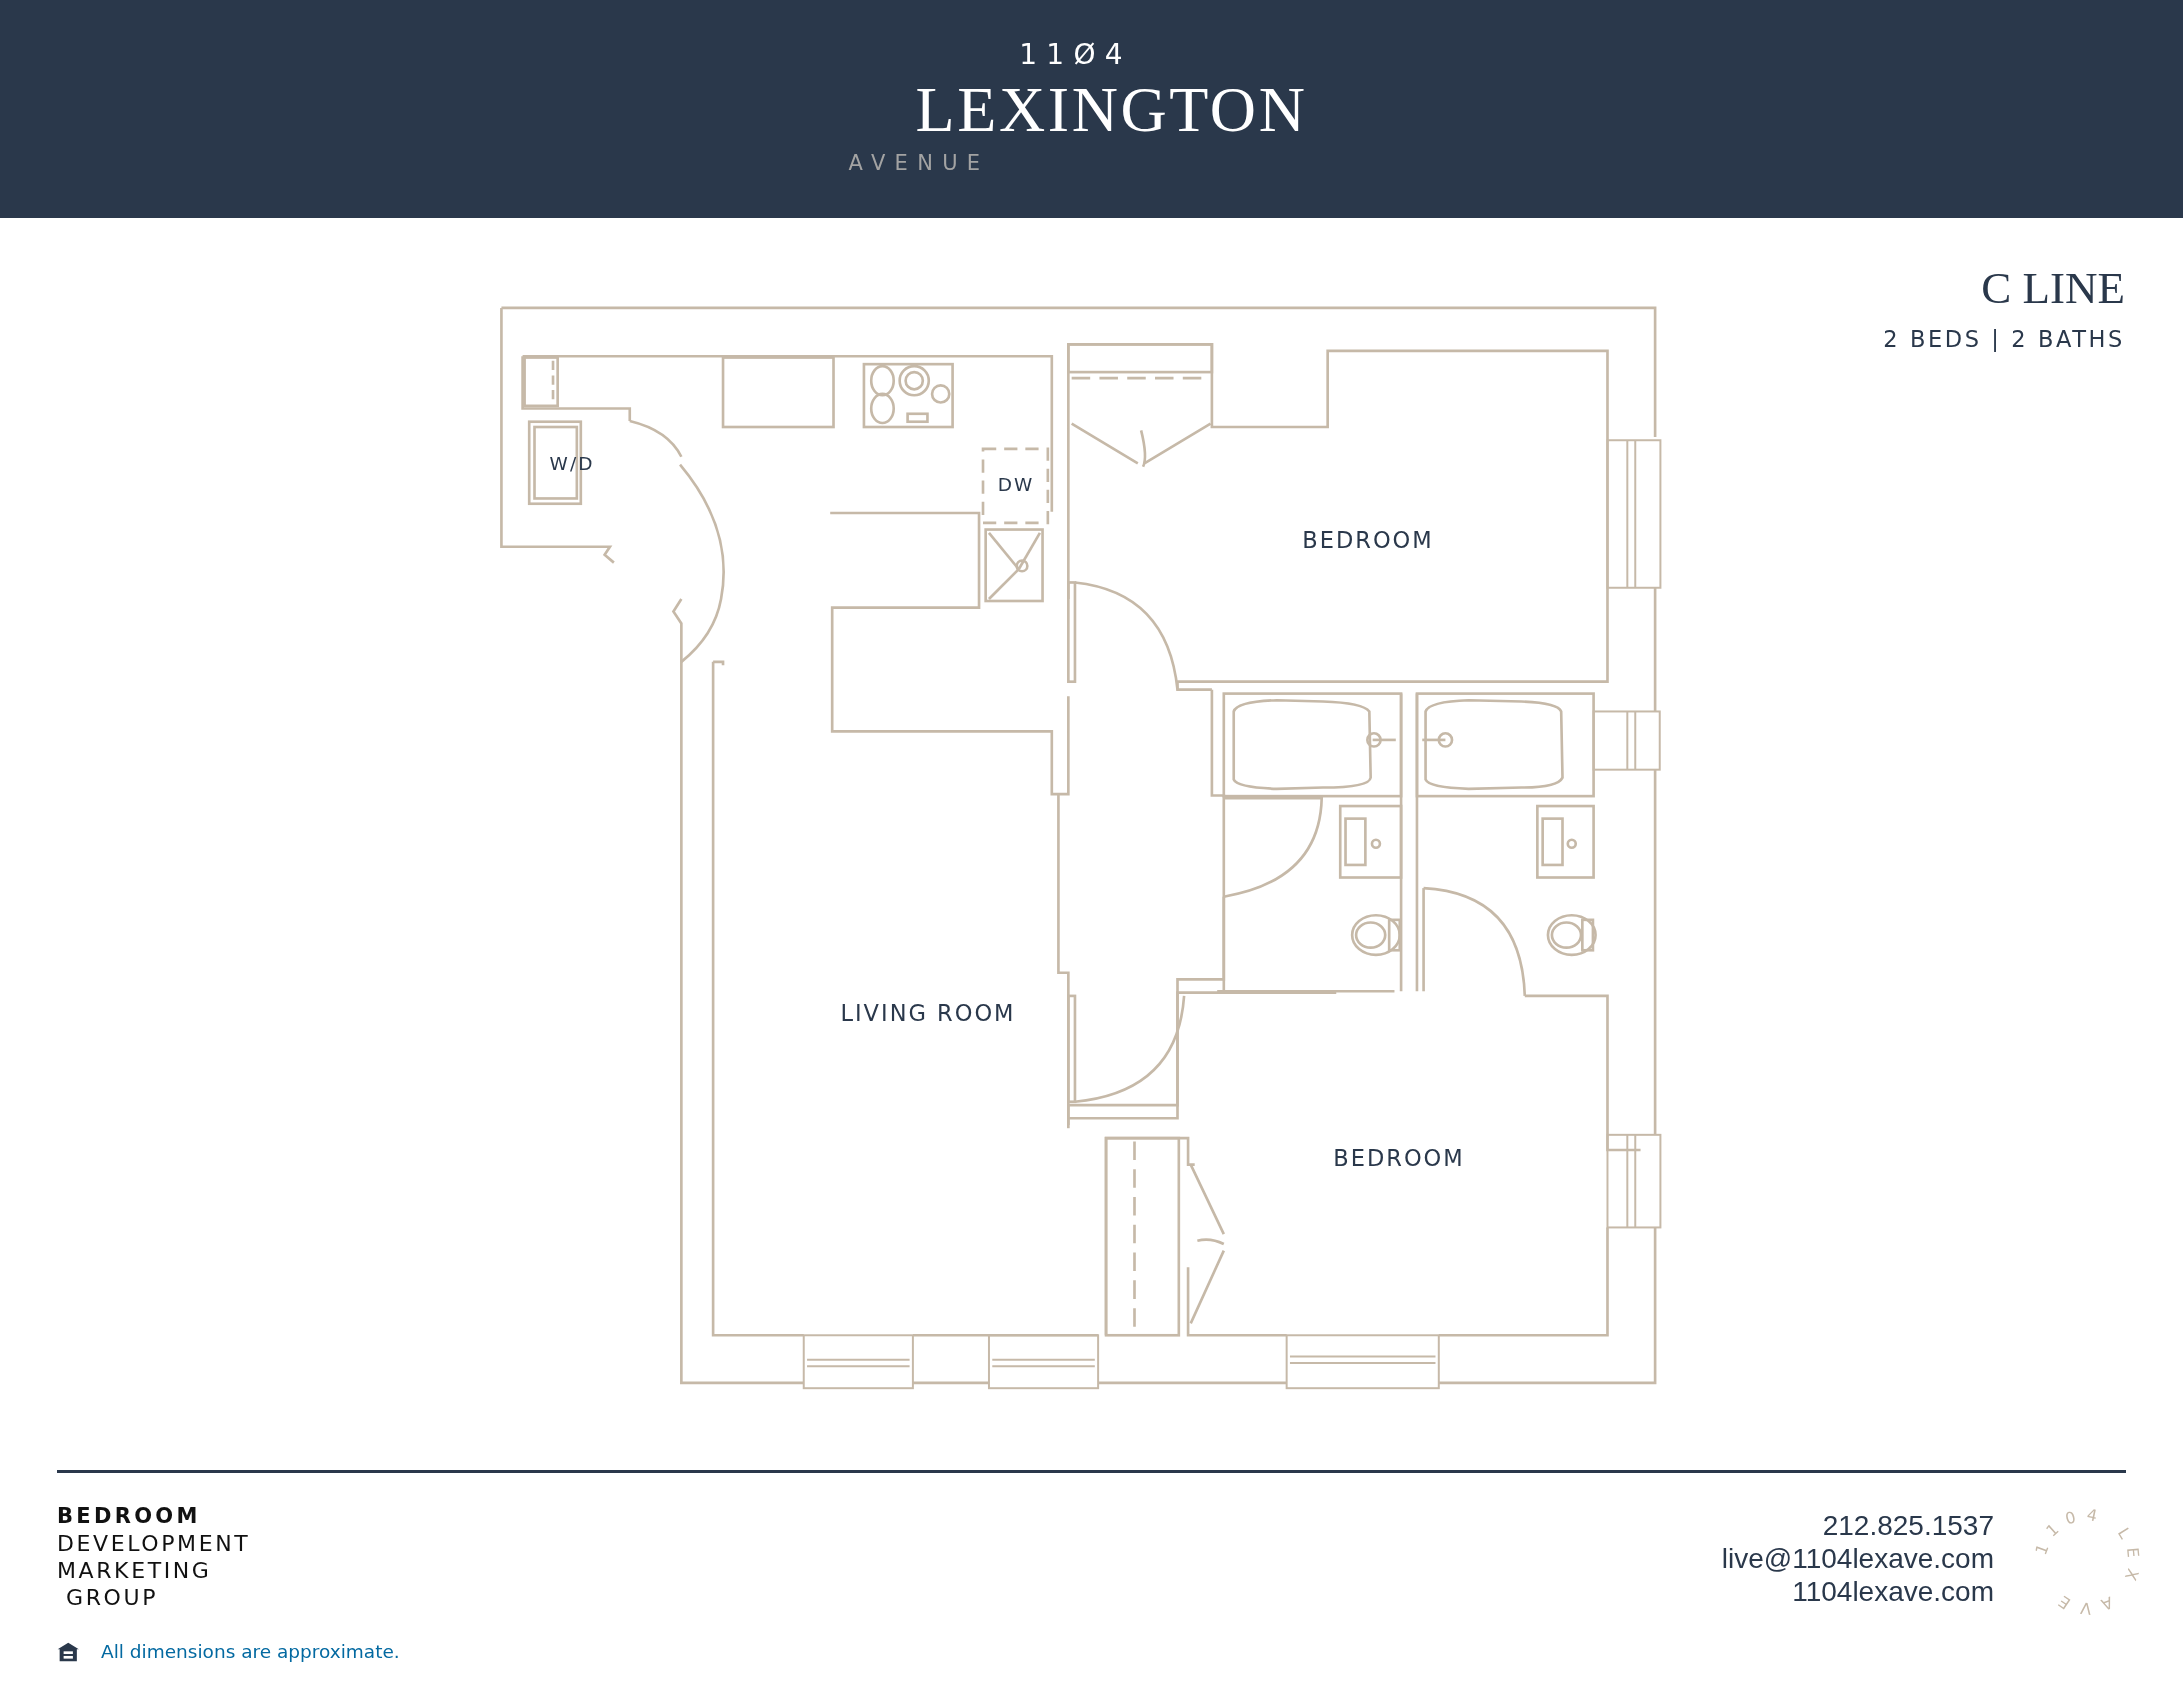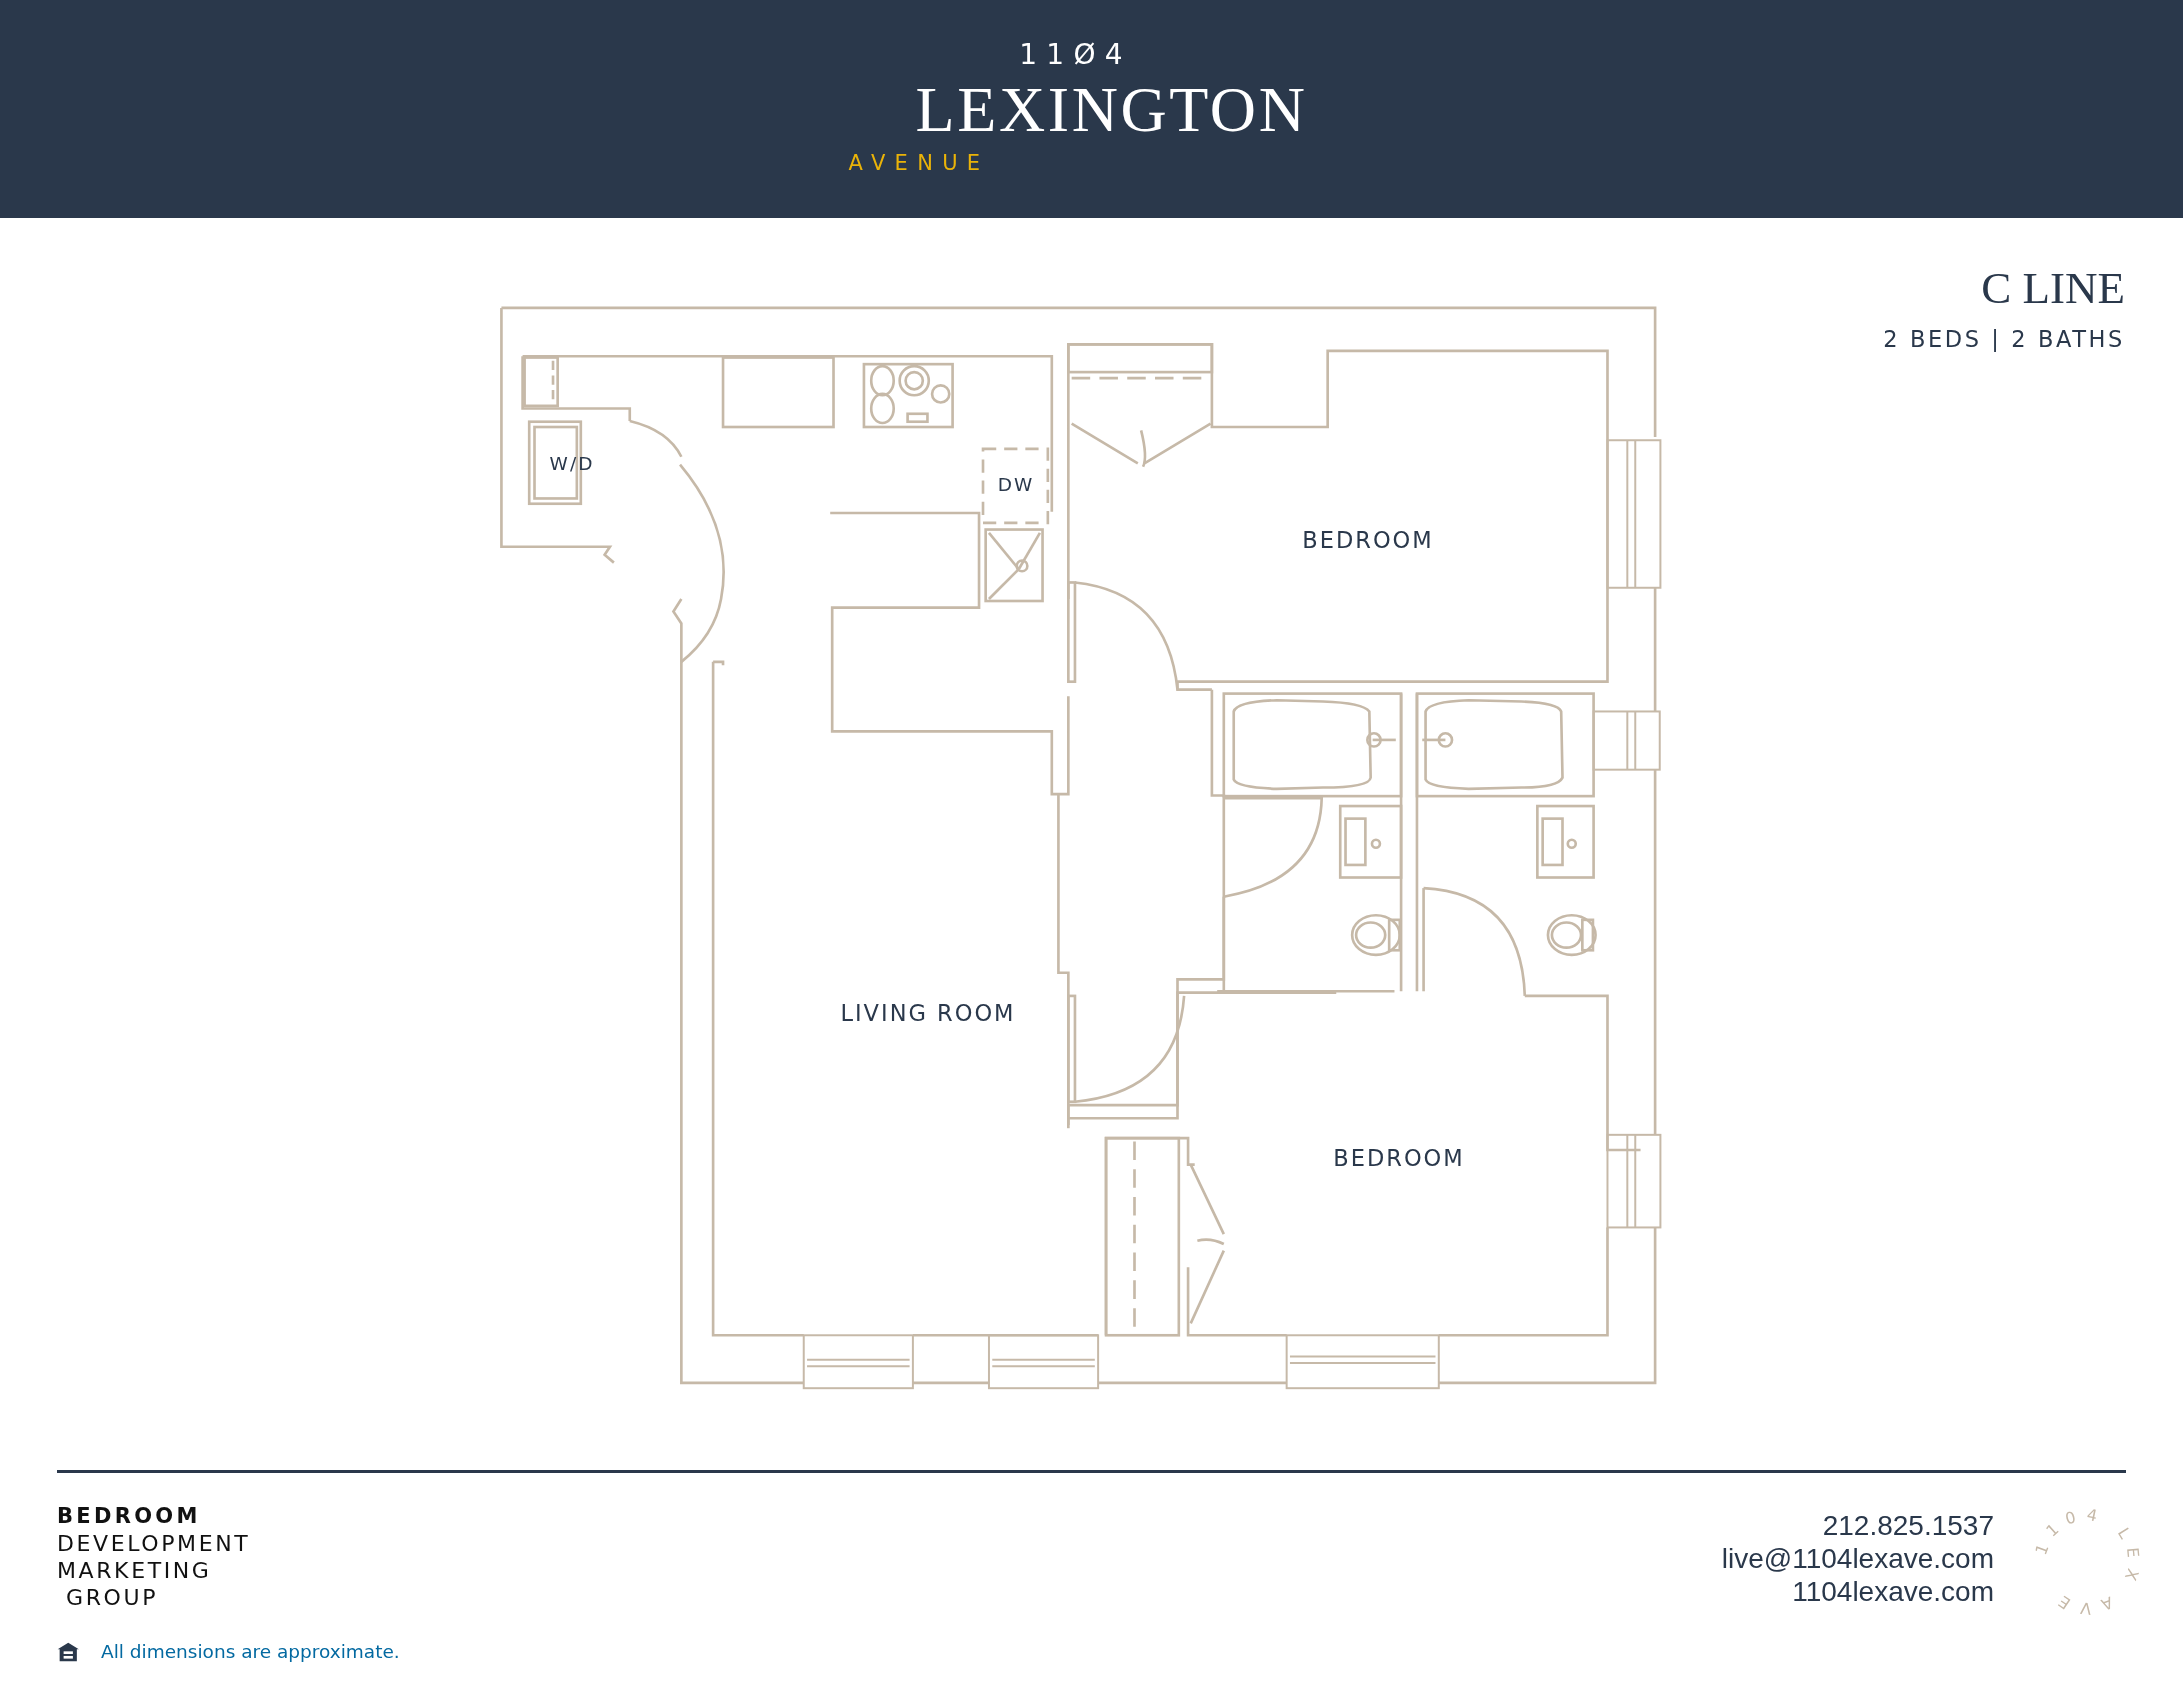--- a/index.html
+++ b/index.html
@@ -1,20 +1,20 @@
 <!DOCTYPE html>
 <html style="font-size:10.6px"><head>
 <meta charset="utf-8">
 <style>
   html, body { margin:0; padding:0; }
   body { width:2183px; height:1687px; background:#ffffff; position:relative; overflow:hidden; font-family:"DejaVu Sans", sans-serif; }
   .header { position:absolute; left:0; top:0; width:2183px; height:218px; background:#2a384b; }
   .logo-num { position:absolute; top:38px; left:0; width:2151px; text-align:center; color:#fff; font-family:"DejaVu Sans", sans-serif; font-size:28px; letter-spacing:9.3px; font-weight:500; }
   .logo-main { position:absolute; top:78px; left:0; width:2183px; text-align:center; color:#fff; font-family:"Liberation Serif", serif; font-size:64px; letter-spacing:2.6px; line-height:1;padding-left:20px; }
-  .logo-sub { position:absolute; top:151px; left:0; width:1838px; text-align:center; color:#eab308; font-family:"DejaVu Sans", sans-serif; font-size:21px; letter-spacing:9.3px; }
+  .logo-sub { position:absolute; top:151px; left:0; width:1838px; text-align:center; color:#a3a3a3; font-family:"DejaVu Sans", sans-serif; font-size:21px; letter-spacing:9.3px; }
   .unit-title { position:absolute; right:58px; top:266px; color:#2a384b; font-family:"Liberation Serif", serif; font-size:45px; line-height:1; text-align:right; }
   .unit-sub { position:absolute; right:58px; top:326px; color:#2a384b; font-family:"DejaVu Sans", sans-serif; font-size:22.5px; letter-spacing:2.6px; text-align:right;margin-left:23px; }
   .plan { position:absolute; left:0; top:0; }
   .room-label { position:absolute; color:#2a384b; font-family:"DejaVu Sans", sans-serif; font-size:22.5px; letter-spacing:2px; white-space:nowrap; transform:translateX(-50%); }
   .fixture-label { position:absolute; color:#2a384b; font-family:"DejaVu Sans", sans-serif; font-size:18.5px; letter-spacing:2px; transform:translateX(-50%); }
   .divider { position:absolute; left:57px; top:1470px; width:2069px; height:2.6px; background:#2a384b; }
   .compass { position:absolute; left:57px; top:1503px; color:#111; font-family:"DejaVu Sans", sans-serif; font-size:21px; letter-spacing:3.3px; font-weight:bold; line-height:26.5px; }
   .cdmg-line { position:absolute; left:57px; color:#111; font-family:"DejaVu Sans", sans-serif; font-size:22px; letter-spacing:2.6px; line-height:26.5px; }
   .eho-icon { position:absolute; left:57px; top:1642px; width:22.5px; height:20px; }
   .disclaimer { position:absolute; left:101px; top:1641px; color:#0369a1; font-family:"DejaVu Sans", sans-serif; font-size:18.5px; }

